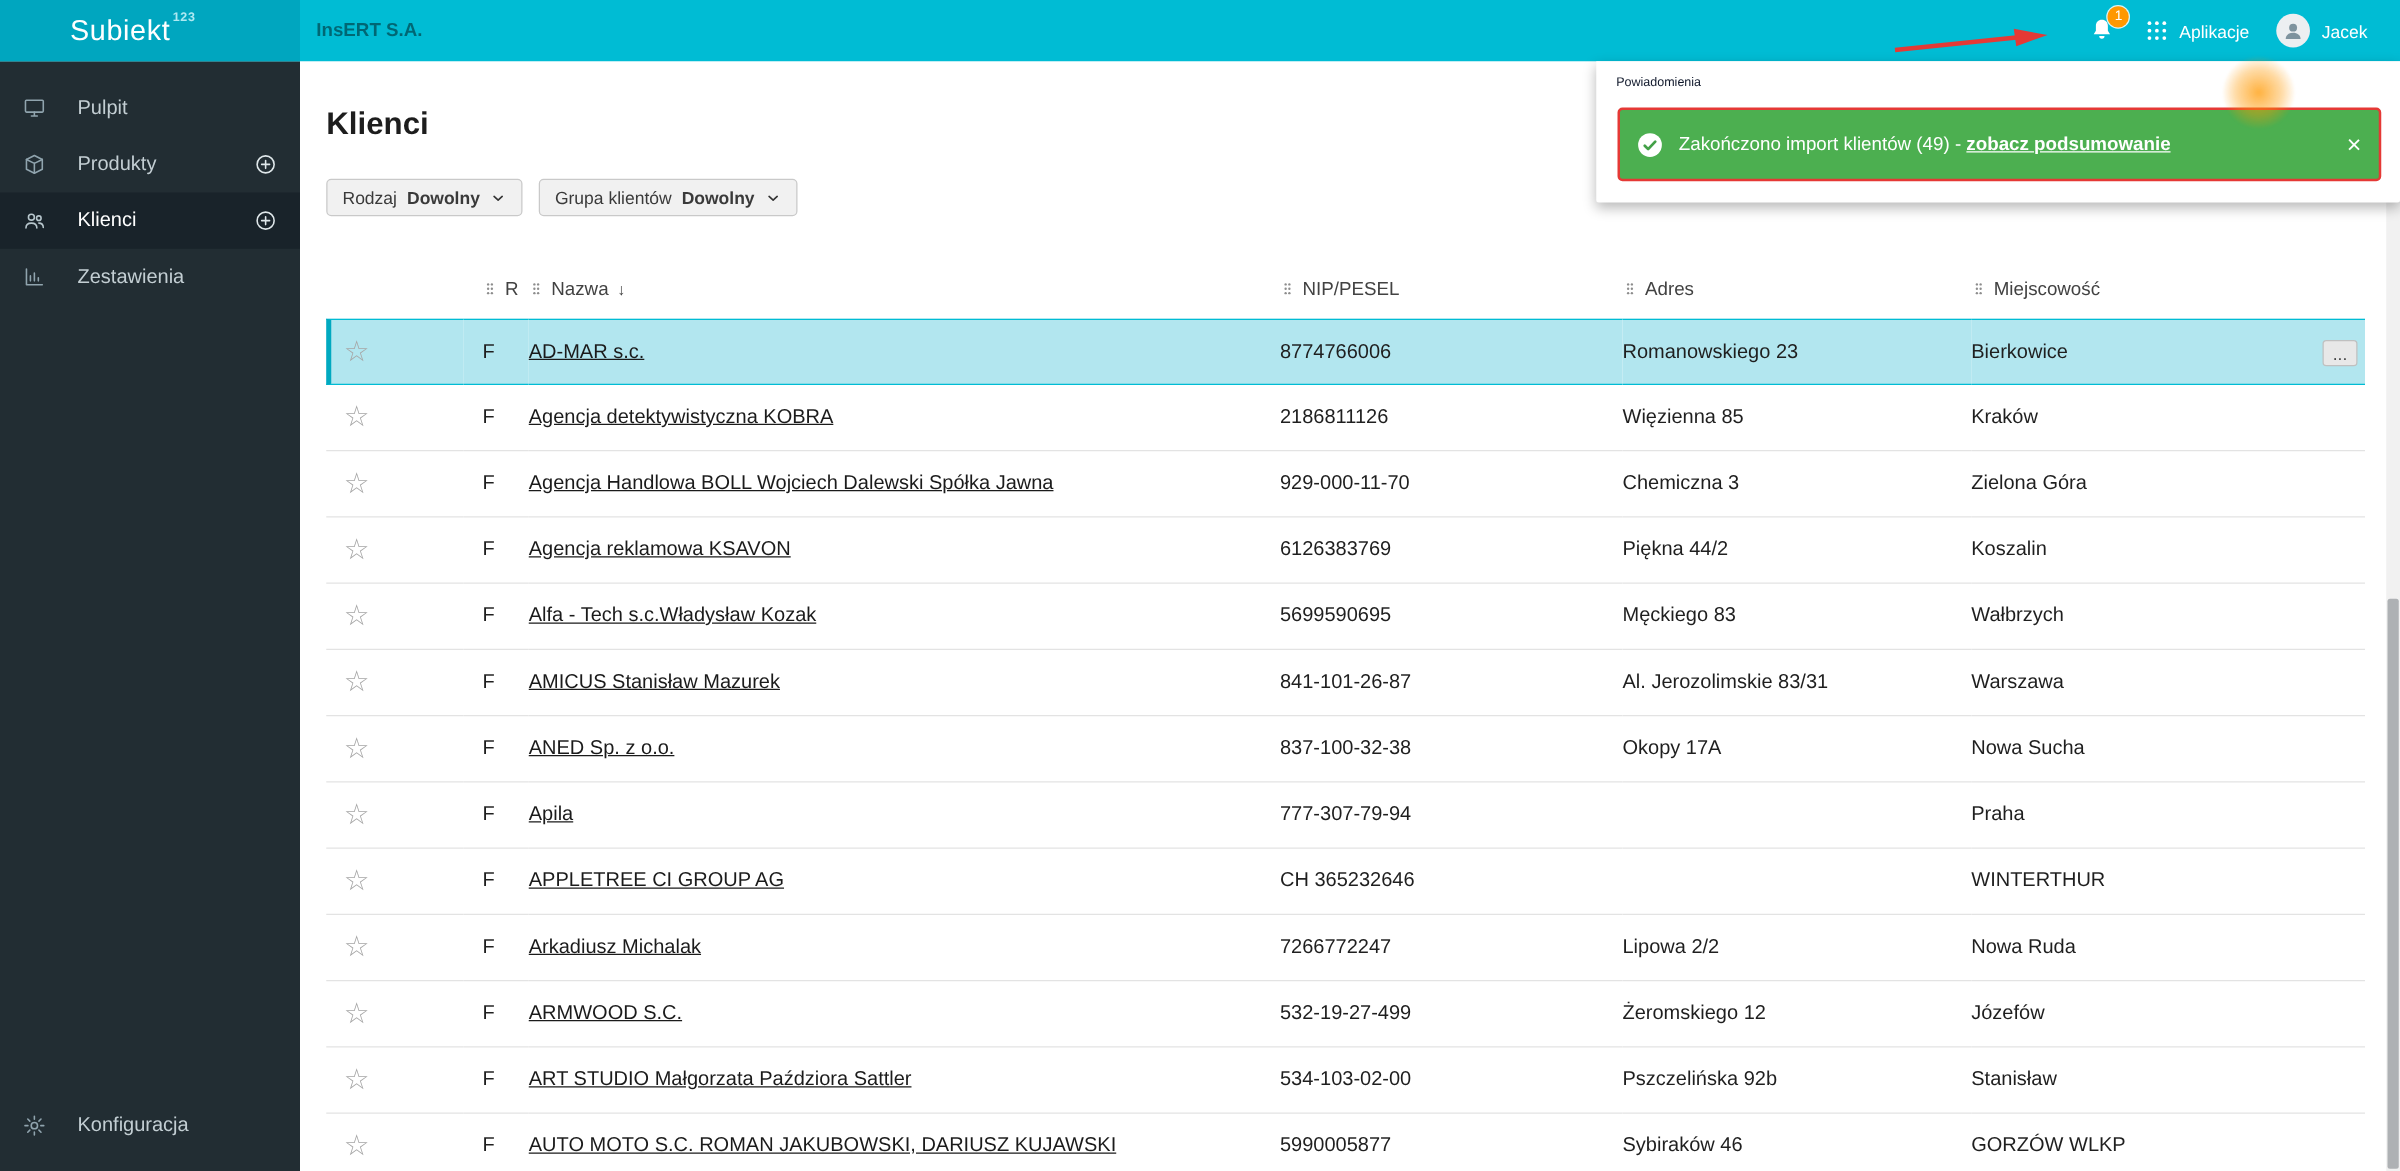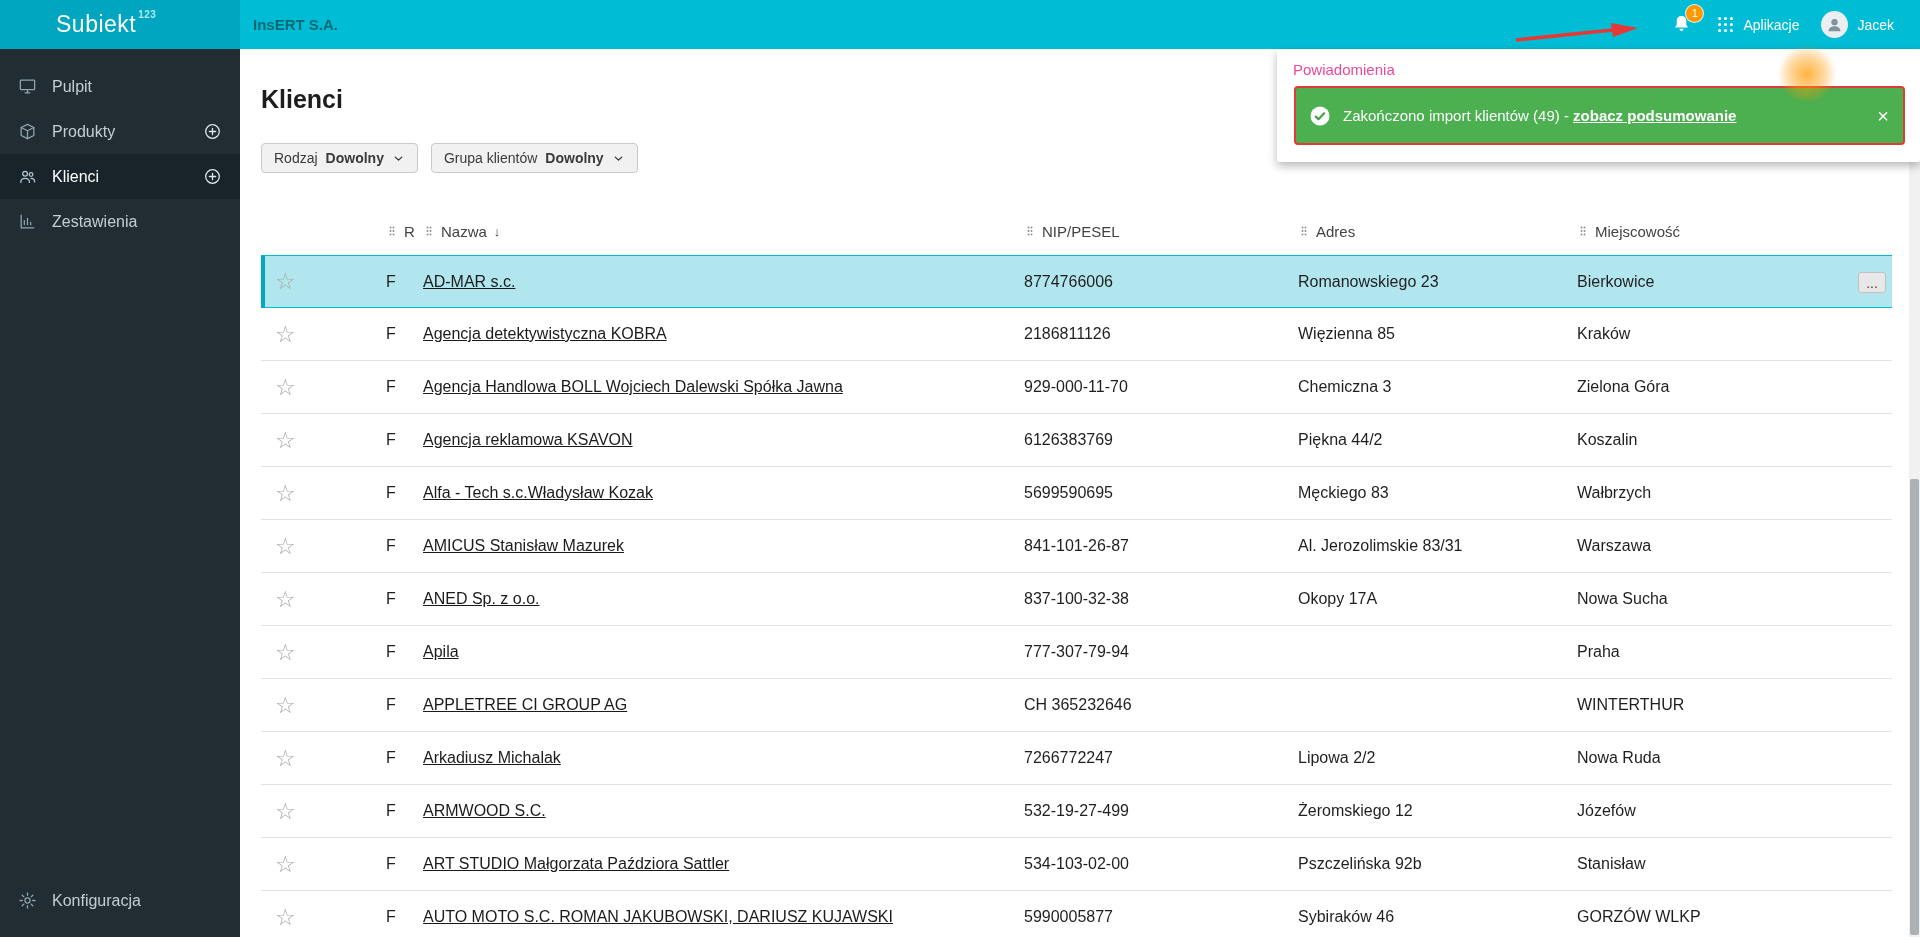--- a/index.html
+++ b/index.html
@@ -31,21 +31,21 @@
   .apps{display:flex;align-items:center;gap:8px;color:#fff;font-size:14px;cursor:pointer}
   .apps .icon{width:19px;height:19px}
   .user{display:flex;align-items:center;gap:9px;color:#fff;font-size:14px;cursor:pointer}
   .avatar{width:27px;height:27px;border-radius:50%;background:#eceff1;color:#7e939e;display:flex;align-items:center;justify-content:center}
   .avatar .icon{width:19px;height:19px}
   .annot-arrow{position:absolute;left:1512px;top:20px;width:130px;height:26px;z-index:60;pointer-events:none}
 
   
   .sidebar{position:absolute;top:49px;left:0;bottom:0;width:240px;background:var(--sidebar-bg);display:flex;flex-direction:column;justify-content:space-between;z-index:30}
   .sidebar nav{padding-top:15px}
-  .side-item{height:45px;display:flex;align-items:center;gap:15px;padding:0 18px;font-size:16px;color:#c3ced3;cursor:pointer}
+  .side-item{height:45px;display:flex;align-items:center;gap:25px;padding:0 18px;font-size:16px;color:#c3ced3;cursor:pointer}
   .side-item .side-icon{width:19px;height:19px;color:#90a4ae;flex:none}
   .side-item.active{background:var(--sidebar-active);color:#fff}
   .side-item.active .side-icon{color:#b7c6cc}
   .side-suffix{margin-left:auto;flex:none}
   .side-suffix.chev{width:15px;height:15px;color:#8fa0a6}
   .side-suffix.plus{width:19px;height:19px;color:#dfe7ea}
   .sidebar-bottom{padding-bottom:14px}
 
   
   .main{position:absolute;left:240px;top:49px;right:0;bottom:0;background:#fff;padding:0 28px 0 21px;overflow:hidden}
@@ -73,21 +73,21 @@
   td.col-type,th.h-type{padding-left:15px}
   .star{font-size:23px;color:#a7a7a7;cursor:pointer;line-height:1}
   .name-link{color:#1b1b1b;text-decoration:underline;cursor:pointer}
   tr.selected td{background:var(--selected-row);border-top:1px solid var(--accent);border-bottom:1px solid var(--accent)}
   tr.selected td:first-child{border-left:4px solid #00a9c0;padding-left:10px}
   td.col-city{position:relative}
   .row-actions{position:absolute;right:6px;top:16px;width:28px;height:21px;background:#e8e8e8;border:1px solid #c0c0c0;border-radius:3px;font-size:14px;line-height:8px;color:#424242;cursor:pointer;font-family:inherit}
 
   
   .notif-panel{position:absolute;left:1277px;top:49px;width:643px;height:113px;background:#fff;box-shadow:0 4px 10px rgba(0,0,0,.28);z-index:50;border-radius:0 0 2px 2px}
-  .notif-title{padding:12px 0 0 16px;font-size:15px;color:#ec4899;height:30px}
+  .notif-title{padding:12px 0 0 16px;font-size:10px;color:#0f172a;height:30px}
   .toast{margin:7px 15px 0 17px;height:59px;background:var(--toast-green);border:2px solid var(--toast-red);border-radius:4px;display:flex;align-items:center;gap:11px;padding:0 12px;color:#fff;font-size:15px}
   .toast .check{width:24px;height:24px;flex:none}
   .toast-text{white-space:nowrap}
   .toast-link{font-weight:700;text-decoration:underline;color:#fff;cursor:pointer}
   .toast-close{margin-left:auto;font-size:20px;line-height:1;cursor:pointer;color:#fff;padding:0 2px}
 
   .click-glow{position:absolute;left:1778px;top:45px;width:58px;height:58px;border-radius:50%;z-index:55;pointer-events:none;
     background:radial-gradient(circle,rgba(255,152,0,.75) 0%,rgba(255,152,0,.35) 45%,rgba(255,152,0,0) 72%);filter:blur(1px)}
 
   

